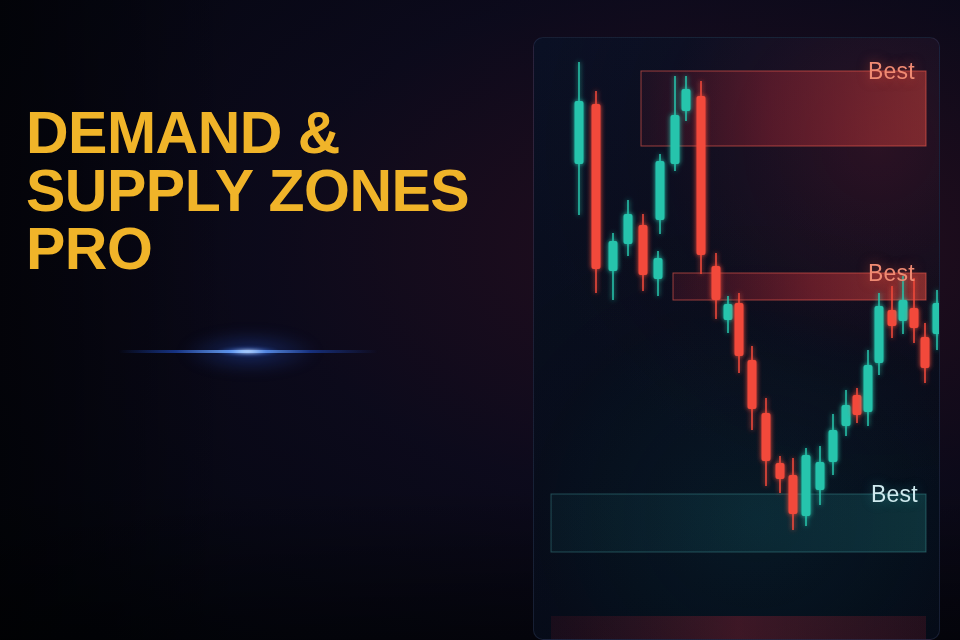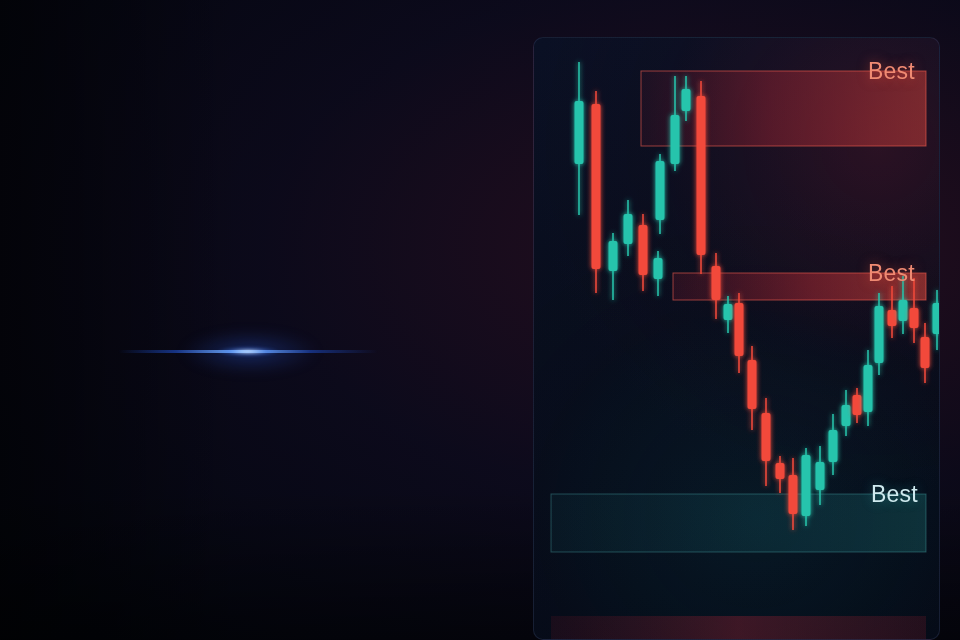--- a/index.html
+++ b/index.html
@@ -110,20 +110,25 @@
   .zone-label.demand{ color:#cfe9ee; text-shadow:0 0 12px rgba(60,200,200,.35); }
 </style>
 </head>
 <body>
 
 <div class="poster">
 
   <div class="vignette-left"></div>
   <div class="vignette-bottom"></div>
 
+  <div class="left-pane">
+    <h1 class="headline">DEMAND &amp;
+SUPPLY ZONES
+PRO</h1>
+  </div>
 
   <div class="flare">
     <div class="halo"></div>
     <div class="beam"></div>
     <div class="core"></div>
   </div>
 
 
   <div class="chart-panel">
     <svg class="chart-svg" id="chart-svg" width="407" height="603" viewBox="0 0 407 603">

